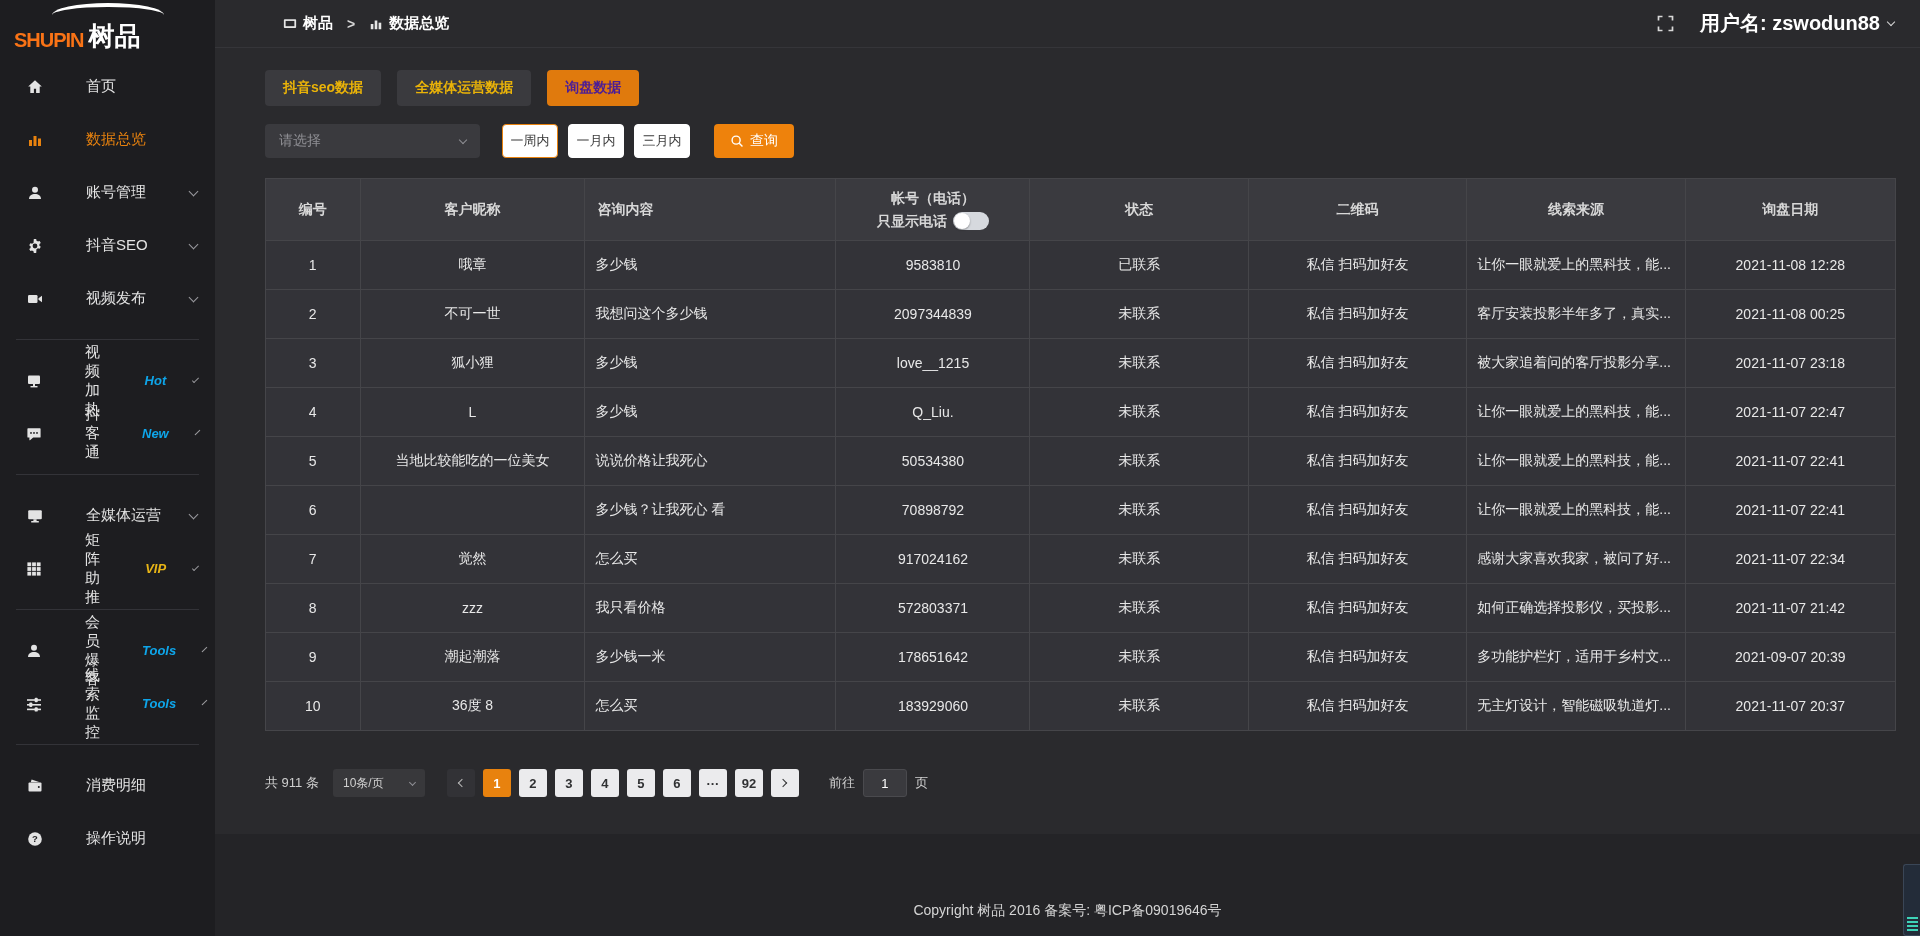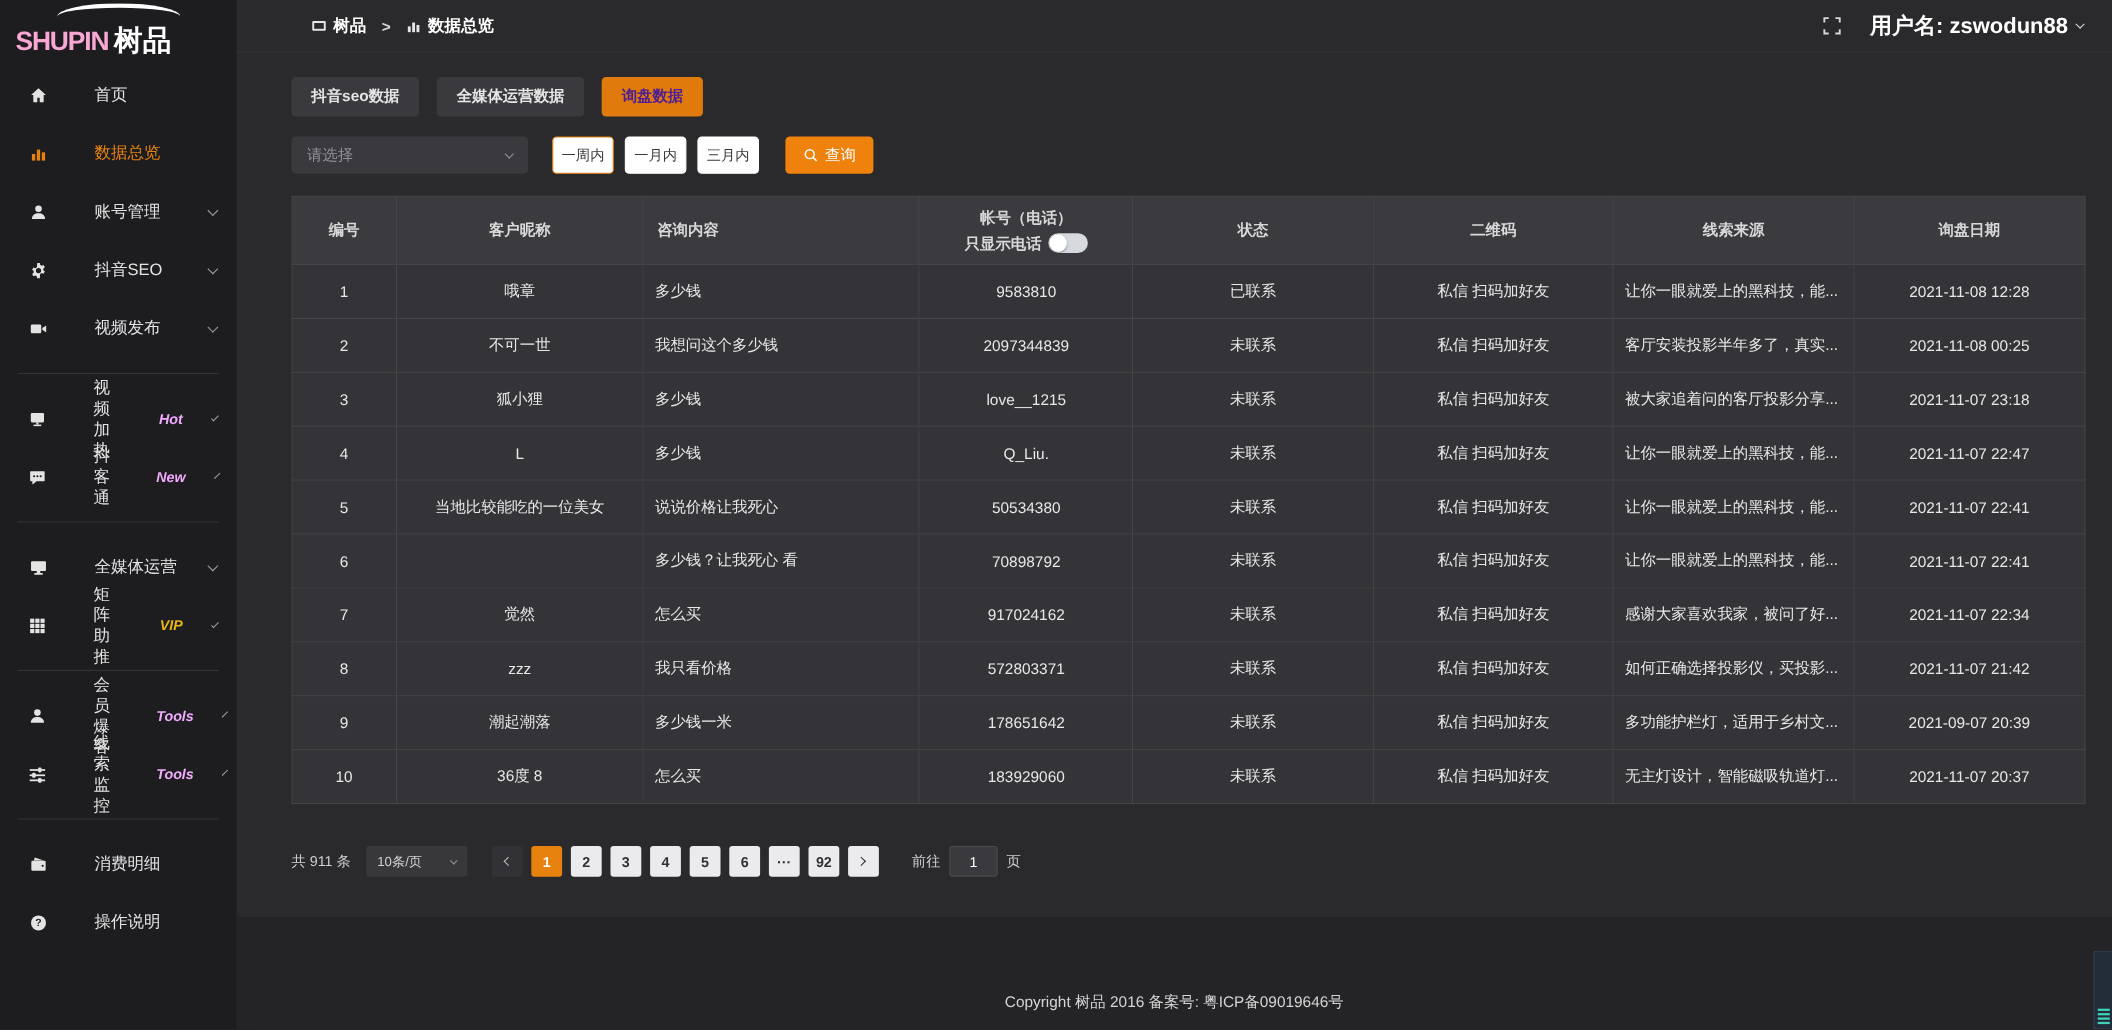--- a/index.html
+++ b/index.html
@@ -4,30 +4,30 @@
 <style>
   * { margin:0; padding:0; box-sizing:border-box; }
   html,body { width:1920px; height:936px; overflow:hidden; }
   body { font-family:"Liberation Sans","DejaVu Sans",sans-serif; background:#29292c; color:#e6e6e6; position:relative; }
   .app { display:flex; width:100%; height:100%; }
 
   
   .sidebar { width:215px; flex-shrink:0; background:#1d1d20; height:100%; position:relative; z-index:2; }
   .logo { height:52px; display:flex; align-items:flex-end; padding:0 0 2px 14px; position:relative; }
   .logo-arc { position:absolute; top:3px; left:52px; width:112px; height:13px; border-top:4px solid #fff; border-radius:60px 60px 0 0 / 13px 13px 0 0; }
-  .logo-en { color:#f9a8d4; font-weight:800; font-size:24px; letter-spacing:-1px; line-height:1; }
+  .logo-en { color:#f97316; font-weight:800; font-size:20px; letter-spacing:-1px; line-height:1; }
   .logo-cn { color:#fff; font-weight:800; font-size:26px; margin-left:5px; line-height:1.05; }
   .menu { padding-top:8px; }
   .menu-item { display:flex; align-items:center; height:53px; padding:0 18px 0 26px; color:#e3e3e3; font-size:15px; cursor:pointer;gap:28px; }
   .menu-item.active { color:#e8820e; }
   .mi-icon { width:17px; height:17px; display:inline-flex; align-items:center; justify-content:center; }
   .mi-icon svg { width:16px; height:16px; fill:currentColor; }
   .mi-label { margin-left:15px; }
   .mi-badge { margin-left:14px; font-style:italic; font-weight:bold; font-size:13px; }
-  .mi-badge.red { color:#f0abfc; }
+  .mi-badge.red { color:#0ea5e9; }
   .mi-badge.yellow { color:#e7b416; }
   .mi-chev { margin-left:auto; color:#9a9a9e; margin-top:-3px; }
   .chev { display:inline-block; width:7px; height:7px; border-right:1.6px solid currentColor; border-bottom:1.6px solid currentColor; transform:rotate(45deg); }
   .menu-divider { height:1px; background:#333338; margin:14px 16px; }
 
   
   .main { flex:1; display:flex; flex-direction:column; min-width:0; }
   .topbar { height:48px; background:#2a2a2d; border-bottom:1px solid #353539; display:flex; align-items:center; padding:0 26px 0 68px; flex-shrink:0; }
   .crumb { display:flex; align-items:center; font-size:15px; color:#fff; font-weight:bold; }
   .crumb .bc-icon { display:inline-flex; margin-right:6px; }
@@ -36,21 +36,21 @@
   .topbar-right { margin-left:auto; display:flex; align-items:center; }
   .fs-icon { display:inline-flex; margin-right:26px; cursor:pointer; }
   .fs-icon svg { width:17px; height:17px; stroke:#d8d8d8; fill:none; stroke-width:1.7; }
   .username { font-size:20px; font-weight:bold; color:#fff; display:flex; align-items:center; cursor:pointer; }
   .username .chev { width:6px; height:6px; margin-left:8px; margin-top:-3px; color:#d8d8d8; }
 
   .content { background:#2a2a2d; padding:22px 24px 0 50px; flex:1 0 auto; }
 
   
   .tabs { display:flex; }
-  .tab { height:36px; padding:0 18px; margin-right:16px; border-radius:4px; background:#3a3a3e; color:#e5e5e5; font-size:14px; display:flex; align-items:center; cursor:pointer; border:none; font-family:inherit; font-weight:bold; }
+  .tab { height:36px; padding:0 18px; margin-right:16px; border-radius:4px; background:#3a3a3e; color:#eab308; font-size:14px; display:flex; align-items:center; cursor:pointer; border:none; font-family:inherit; font-weight:bold; }
   .tab.active { background:#e07a0d; color:#4c1d95; }
 
   
   .filters { display:flex; align-items:center; margin-top:18px; }
   .fake-select { width:215px; height:34px; background:#3a3a3e; border-radius:4px; display:flex; align-items:center; padding:0 14px; font-size:14px; color:#8f8f94; cursor:pointer; }
   .fake-select .chev { margin-left:auto; width:6px; height:6px; margin-top:-3px; color:#8f8f94; }
   .range-btn { height:34px; width:56px; margin-left:10px; border-radius:4px; background:#fff; border:1px solid #fff; color:#3a3a3a; font-size:13px; cursor:pointer; font-family:inherit; }
   .range-btn:first-of-type { margin-left:22px; }
   .range-btn.active { border:1px solid #e8820e; }
   .search-btn { height:34px; margin-left:24px; padding:0 16px; border:none; border-radius:4px; background:#ee820c; color:#fff; font-size:14px; display:flex; align-items:center; cursor:pointer; font-family:inherit; }

